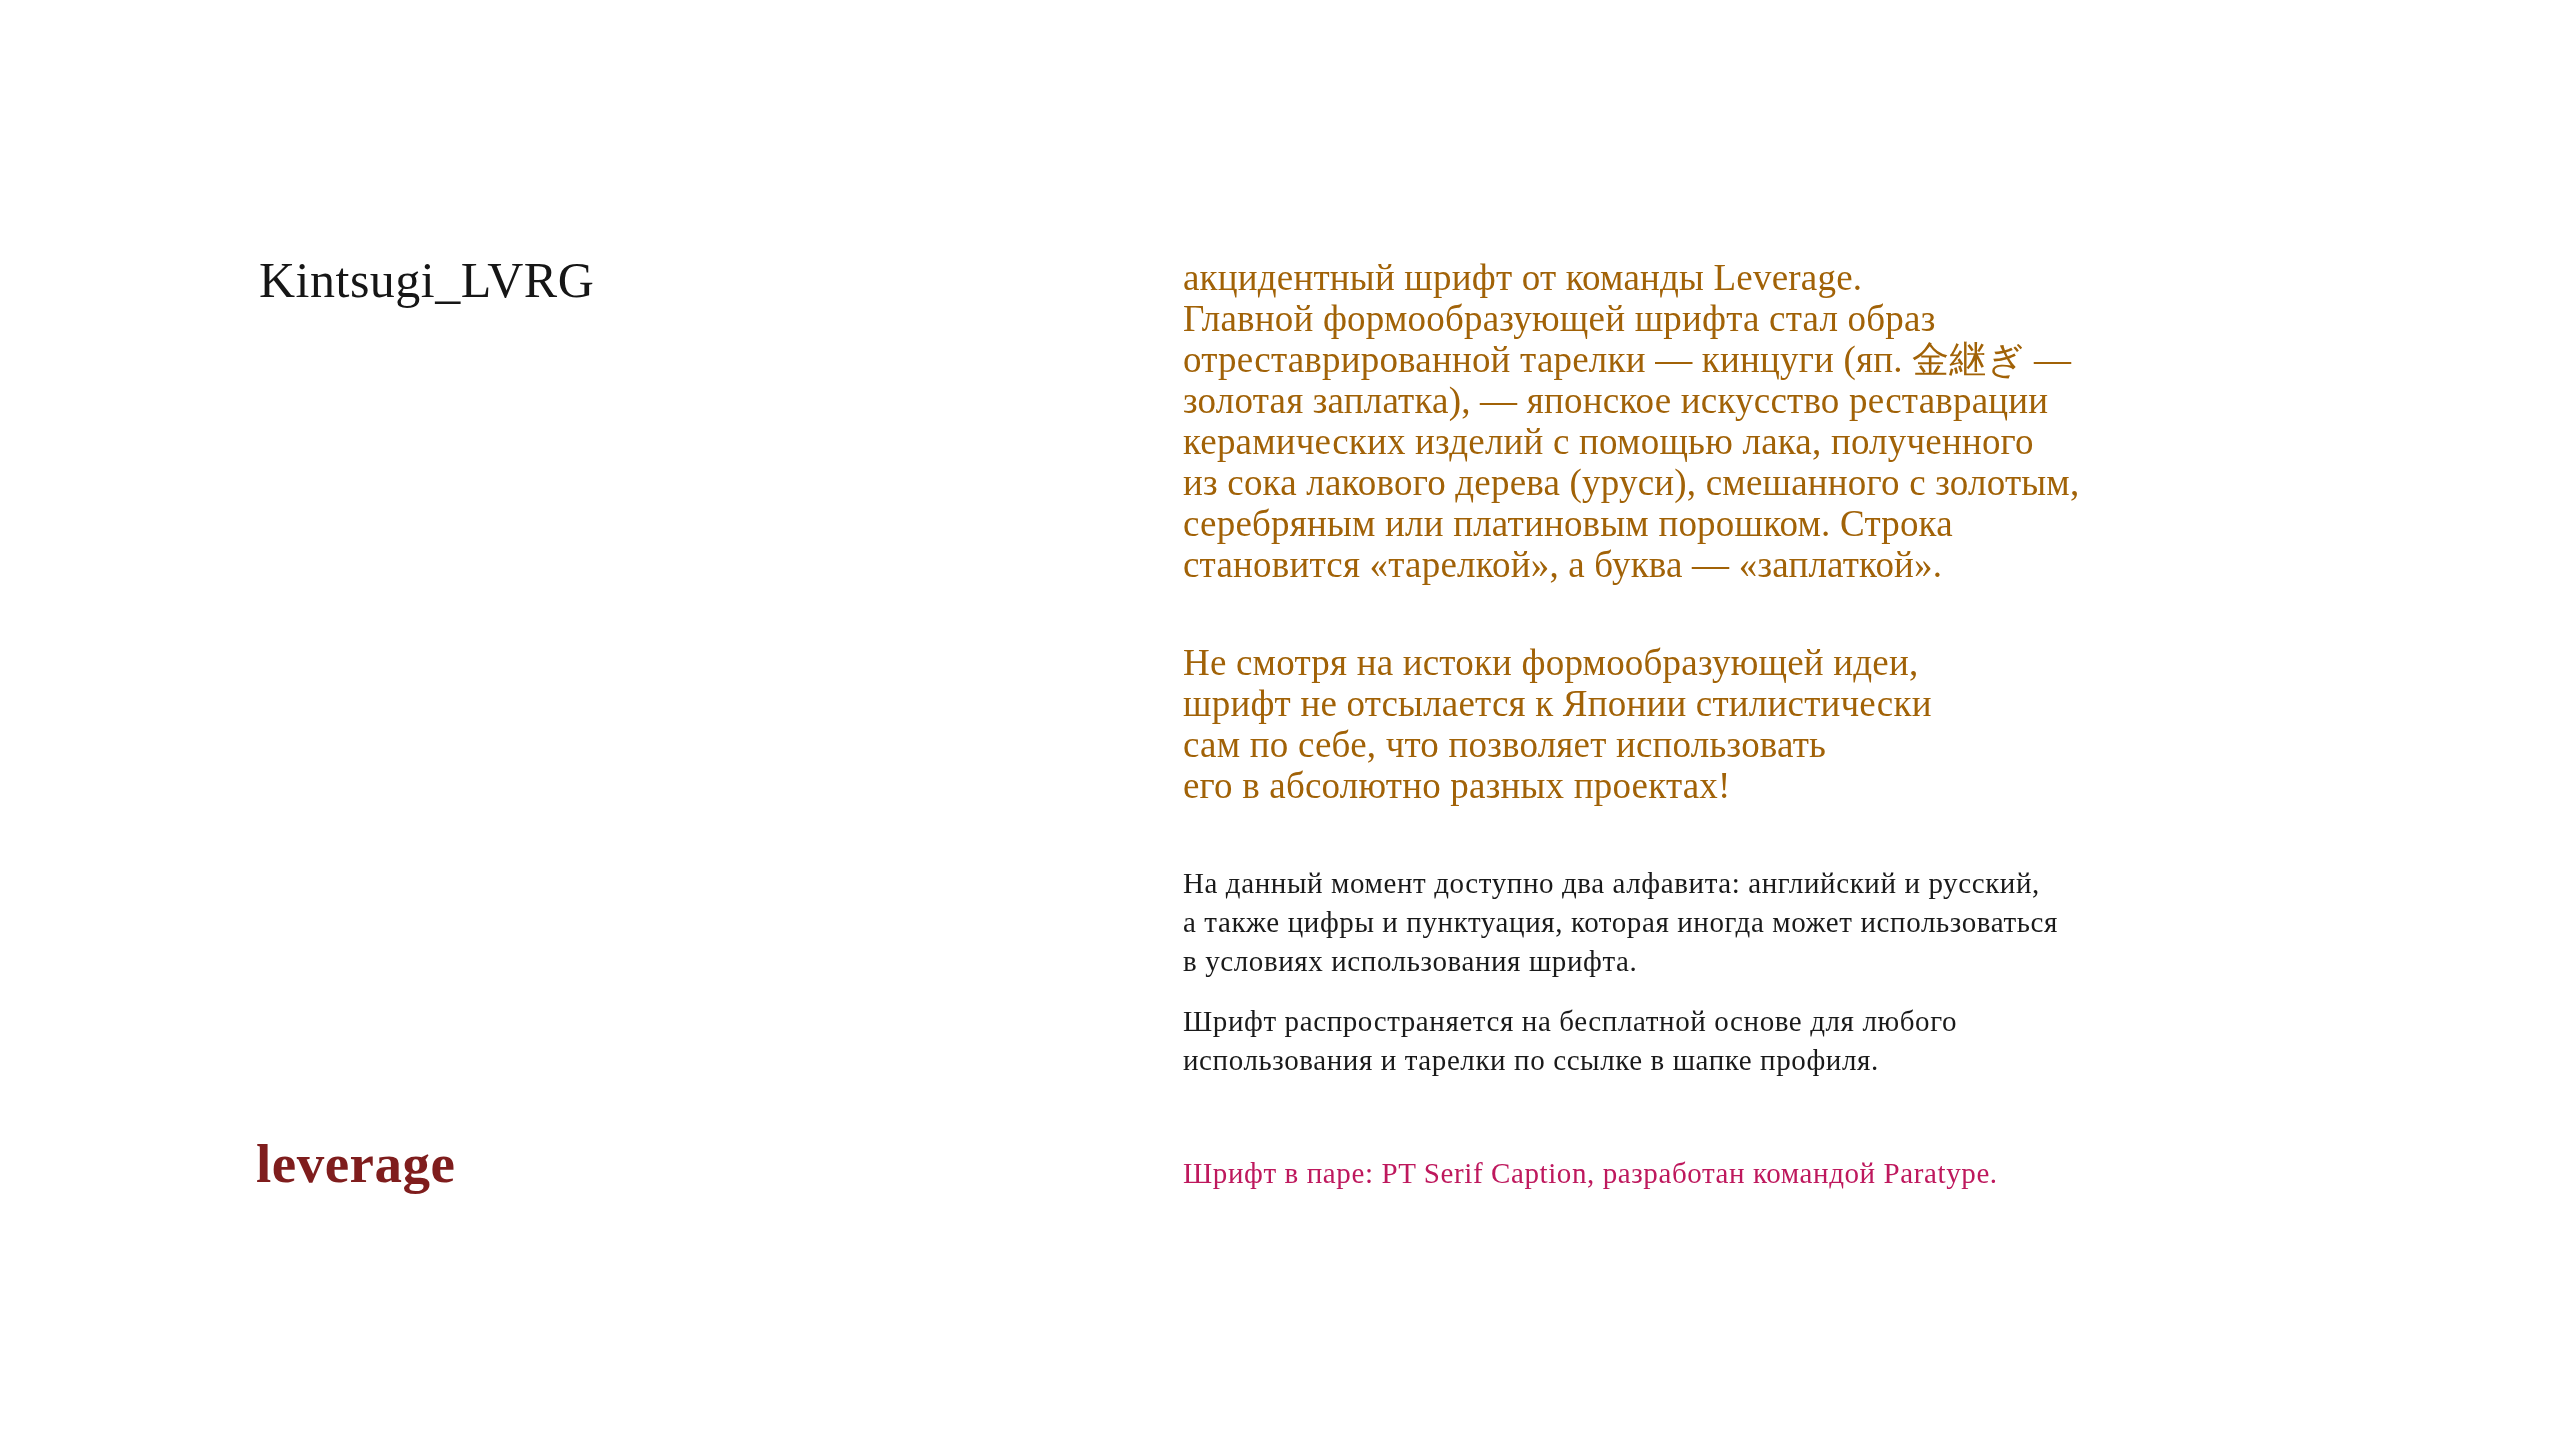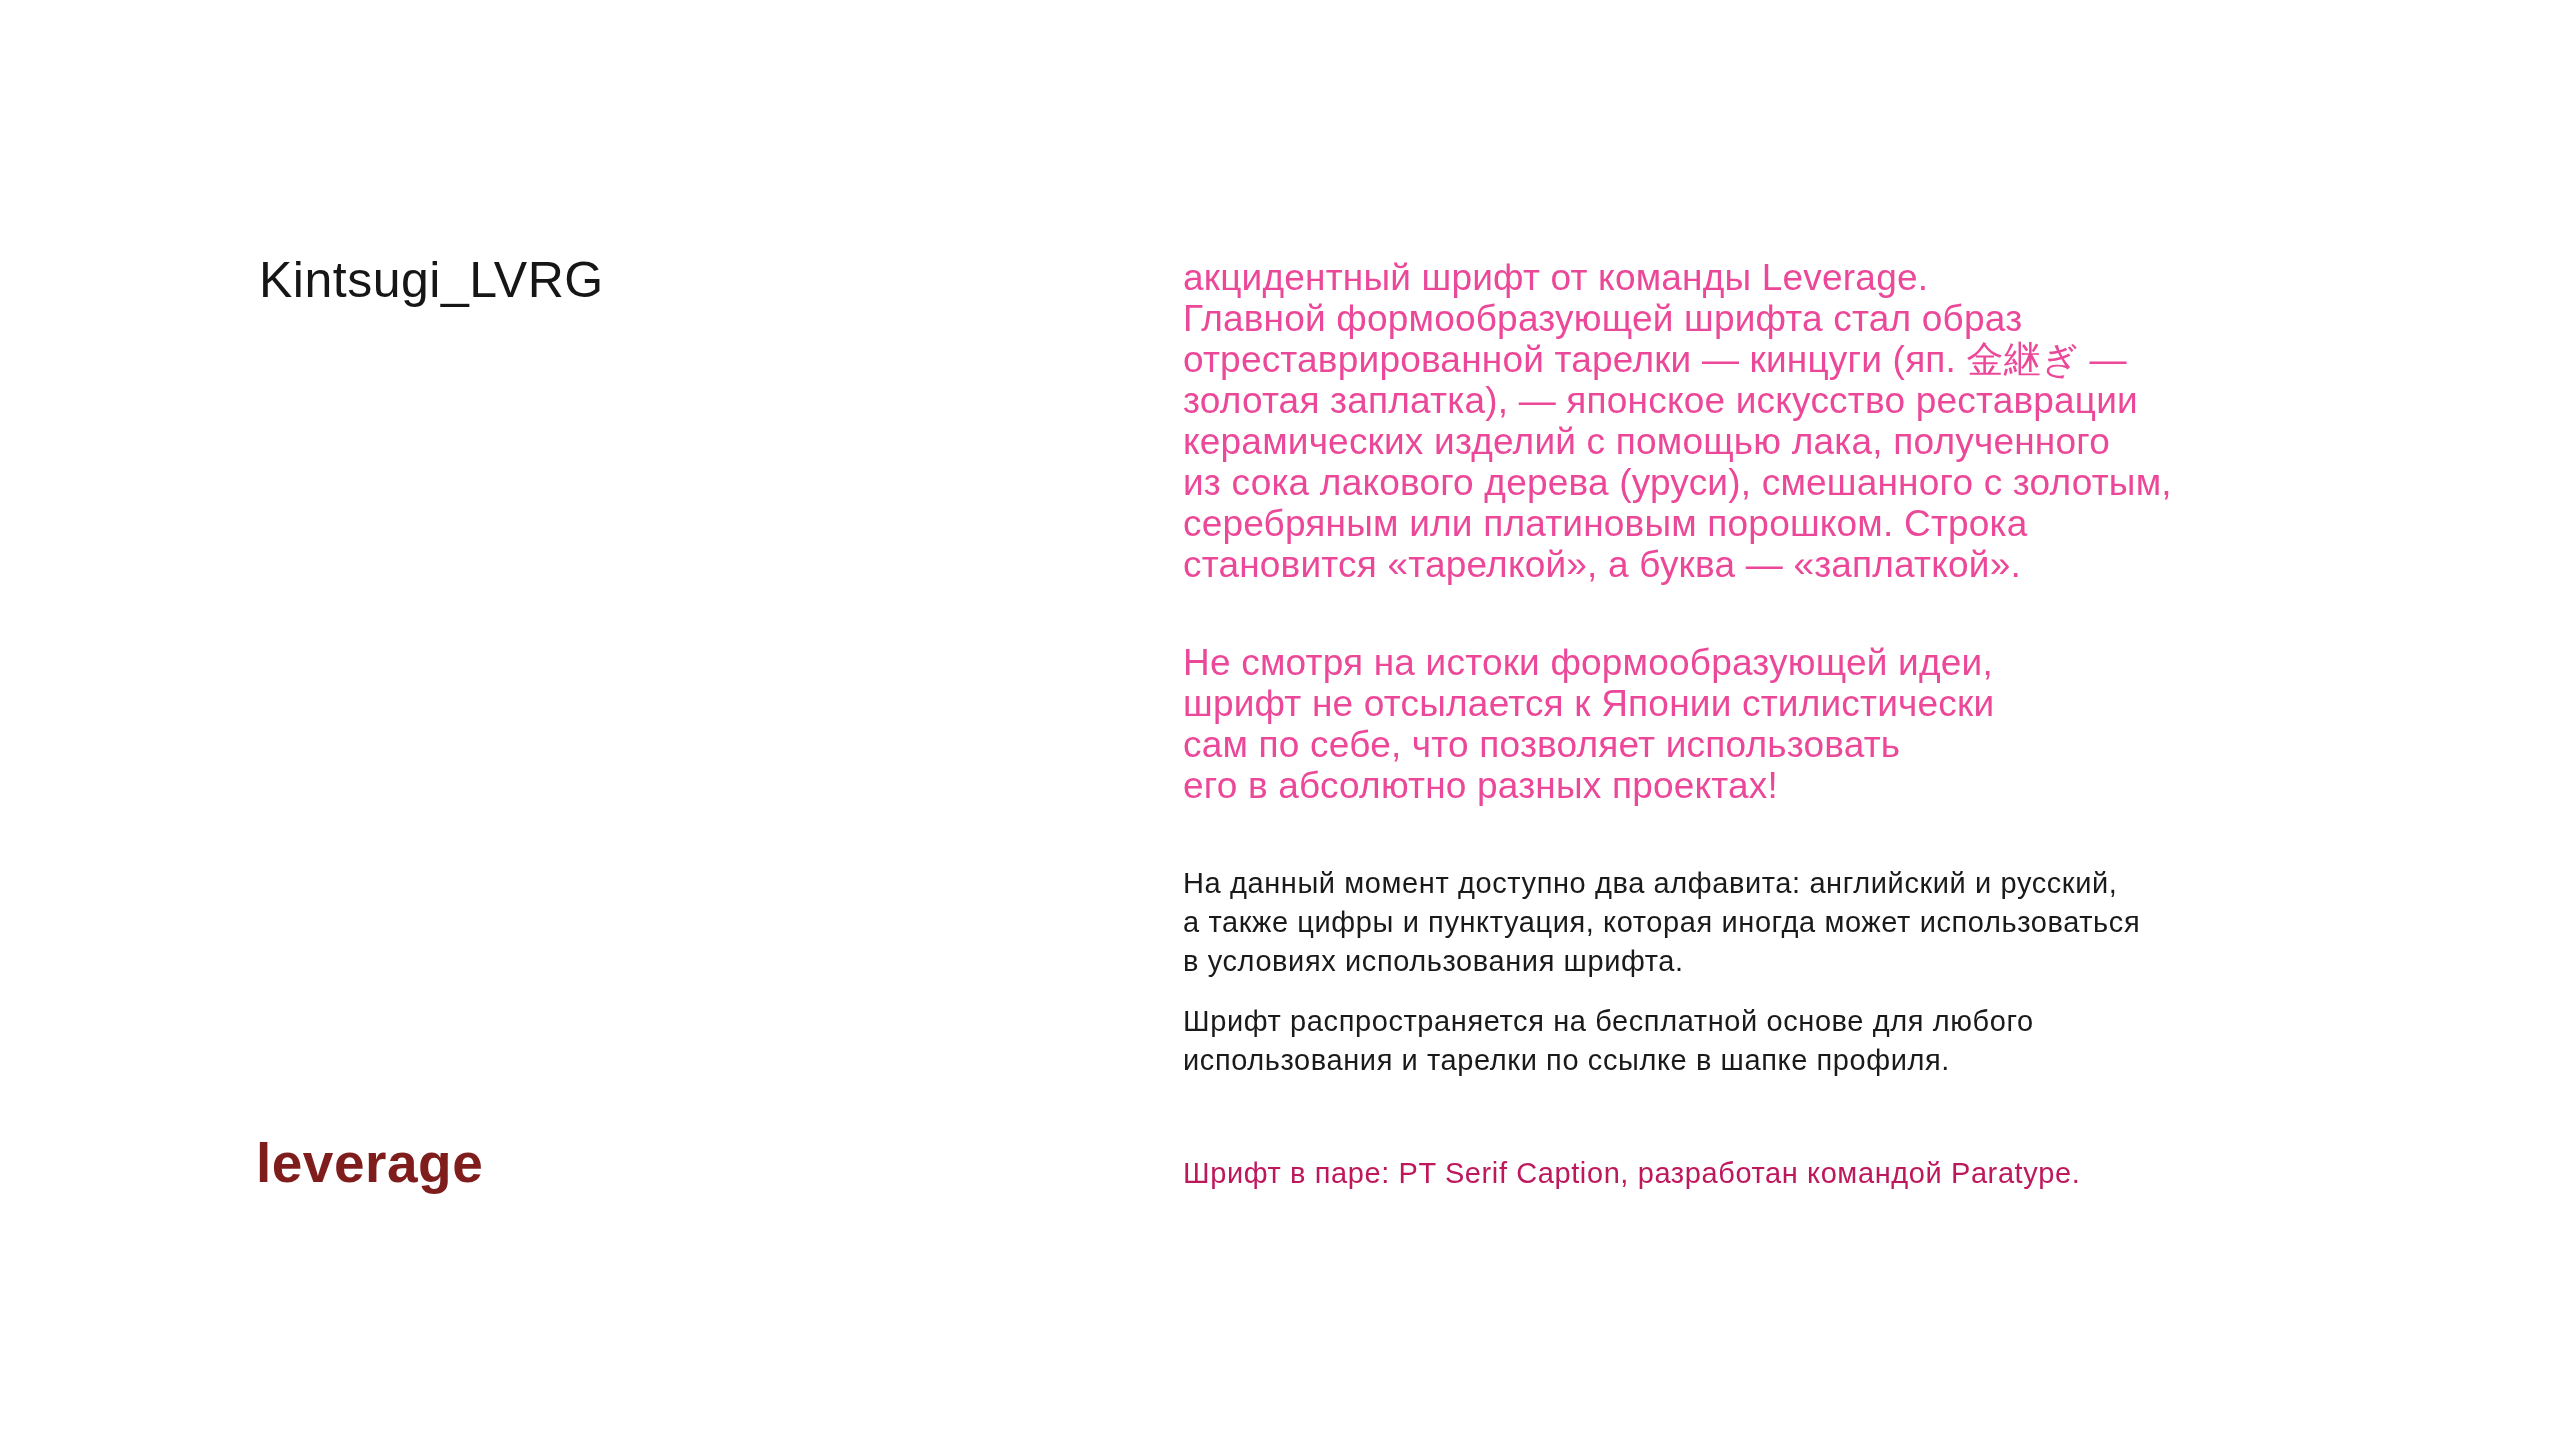--- a/index.html
+++ b/index.html
@@ -6,21 +6,21 @@
     margin: 0;
     padding: 0;
     background: #ffffff;
   }
   .page {
     position: relative;
     width: 2576px;
     height: 1233px;
     background: #ffffff;
     overflow: hidden;
-    font-family: Liberation Sans, sans-serif;
+    font-family: Liberation Serif, serif;
     color: #171717;
   }
   .abs { position: absolute; }
 
   .title {
     left: 259px;
     top: 255px;
     font-size: 50px;
     line-height: 1;
     letter-spacing: 0.5px;
@@ -42,21 +42,21 @@
   .col {
     left: 1183px;
     width: 1252px;
     white-space: pre-line;
   }
 
   .body-lg {
     font-size: 37px;
     line-height: 41px;
     letter-spacing: 0.2px;
-    color: #ec4899;
+    color: #a16207;
   }
   .body-sm {
     font-size: 29px;
     line-height: 39px;
     letter-spacing: 0.6px;
     color: #1a1a1a;
   }
 
   .intro       { top: 257px; }
   .style-note  { top: 642px; }

